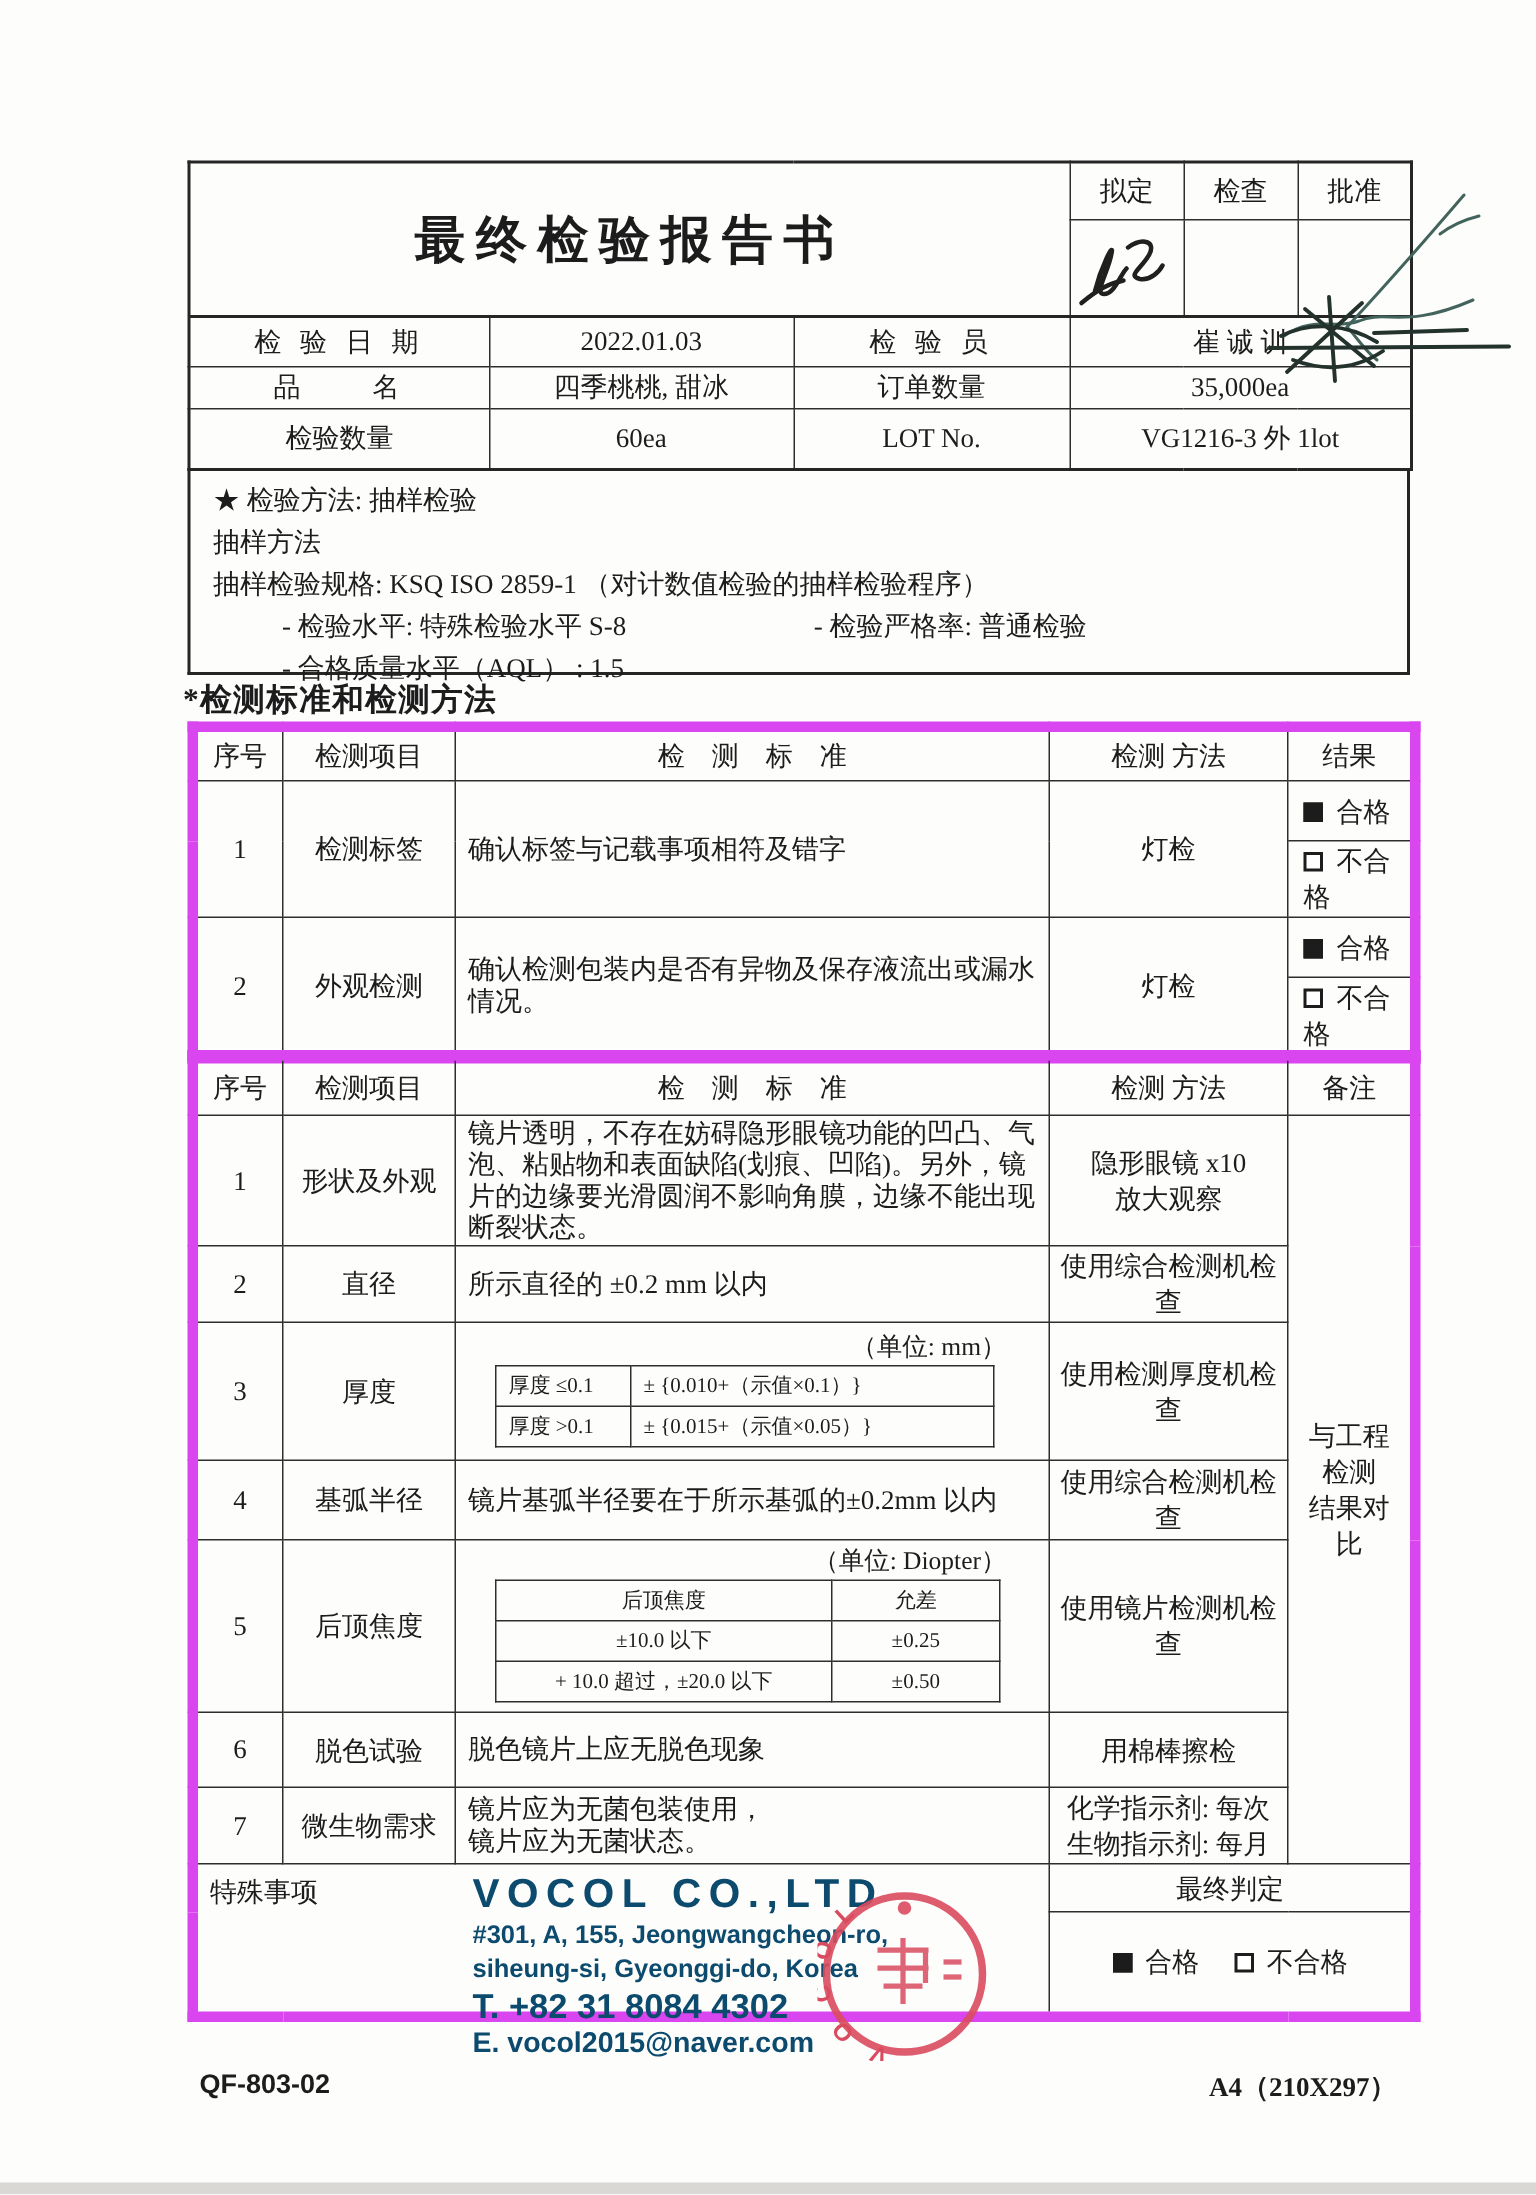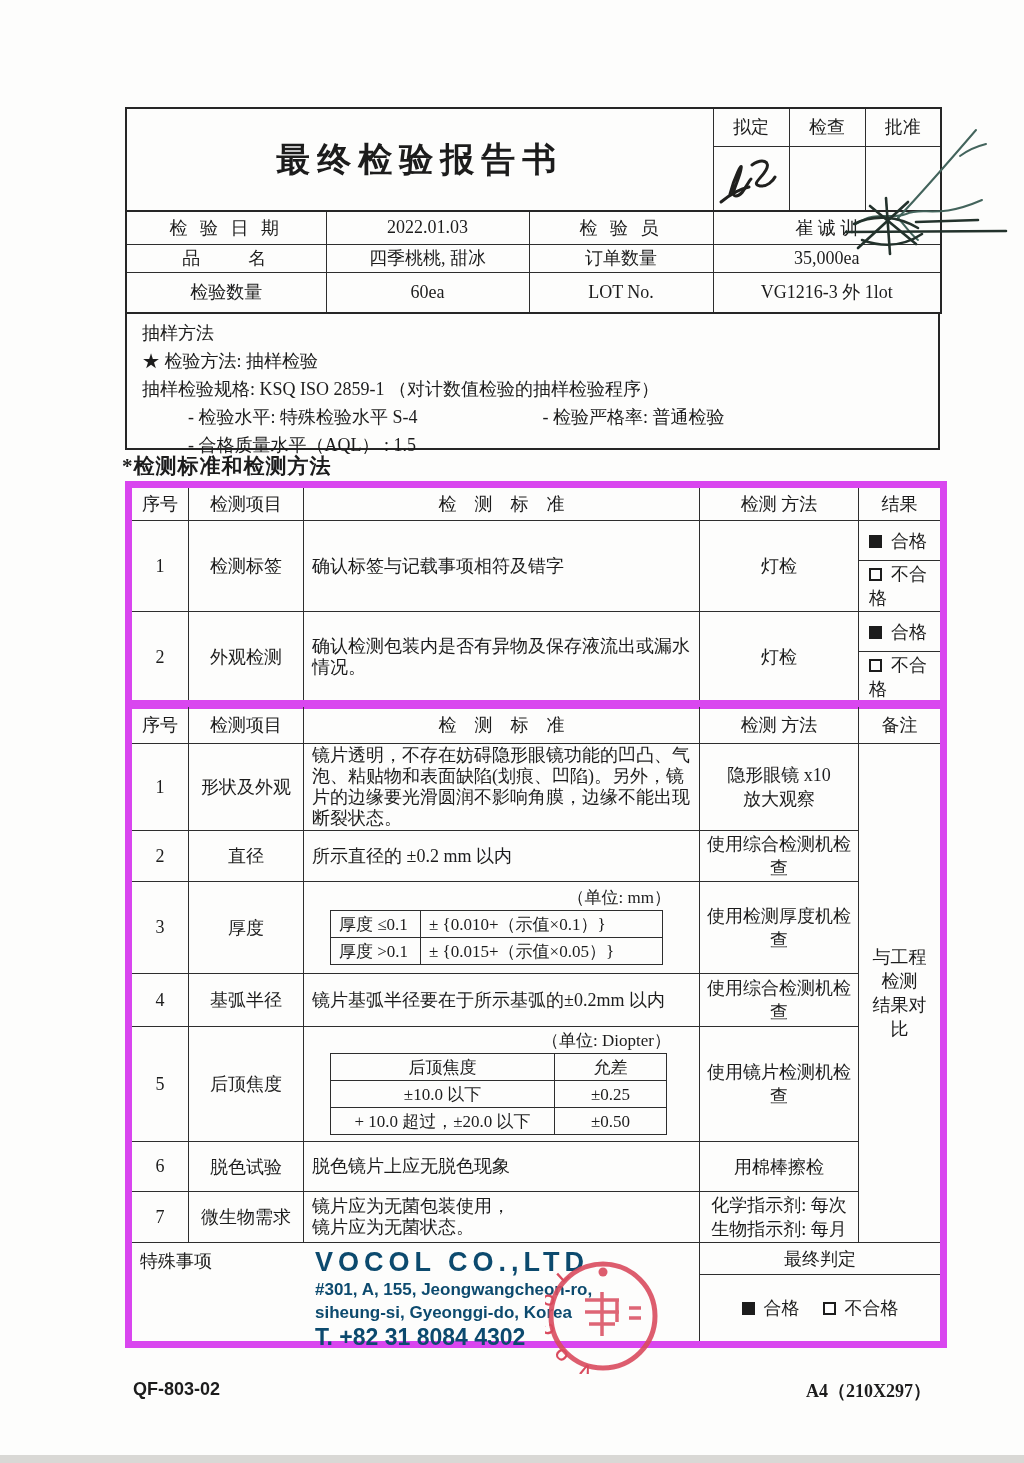--- a/index.html
+++ b/index.html
@@ -40,21 +40,21 @@
   .t-std td.hdr { font-size:18px; }
   .t-std td.std { text-align:left; padding-left:8px; padding-right:8px; line-height:21px; }
   .pre { white-space:pre-line; }
   .res { text-align:left; padding-left:10px; }
   .sq { display:inline-block; width:13px; height:13px; border:2px solid #1c1c1c;
         margin-right:9px; vertical-align:-1px; background:#fff; }
   .sq.f { background:#1c1c1c; }
 
   .unit { text-align:right; font-size:17px; padding:3px 28px 2px 0; }
   .inner { margin:0 0 6px 26px; }
-  .inner td { font-size:17px; height:27px; padding:0 8px; }
+  .inner td { font-size:14px; height:27px; padding:0 8px; }
   .inner .il { text-align:left; width:90px; }
   .inner .iv { text-align:left; }
   .t-focal { margin-left:26px; }
   .t-focal td { text-align:center; }
   .special-cell { text-align:left; vertical-align:top; padding:6px 8px; }
 
   
   .watermark { position:absolute; left:258px; top:650px; z-index:6;
     font-family:"Liberation Sans","DejaVu Sans",sans-serif; font-weight:bold;
     font-size:58px; letter-spacing:3px; color:#e8431c; line-height:1.05;
@@ -117,25 +117,25 @@
     <tr class="r-info3">
       <td>检验数量</td>
       <td>60ea</td>
       <td>LOT No.</td>
       <td colspan="3">VG1216-3 外 1lot</td>
     </tr>
   </tbody>
     </table>
 
   <div class="method-box">
+    <div>★ 检验方法: 抽样检验</div>
     <div>抽样方法</div>
-    <div>★ 检验方法: 抽样检验</div>
     <div>抽样检验规格: KSQ ISO 2859-1 （对计数值检验的抽样检验程序）</div>
     <div class="ind twocol">
-      <span>- 检验水平: 特殊检验水平 S-4</span>
+      <span>- 检验水平: 特殊检验水平 S-8</span>
       <span>- 检验严格率: 普通检验</span>
     </div>
     <div class="ind">- 合格质量水平（AQL） : 1.5</div>
   </div>
 
   <div class="section-heading">*检测标准和检测方法</div>
 
   <table class="t-std t1">
     <colgroup>
         <col style="width:60px">
@@ -328,20 +328,21 @@
       <path d="M18 38 L178 37"></path>
       <path d="M88 28 L150 26"></path>
     </g>
   </svg>
 
   <div class="company-block">
     <div class="company-name">VOCOL CO.,LTD</div>
     <div class="company-addr">#301, A, 155, Jeongwangcheon-ro,</div>
     <div class="company-addr">siheung-si, Gyeonggi-do, Korea</div>
     <div class="company-tel">T. +82 31 8084 4302</div>
+    <div class="company-mail">E. vocol2015@naver.com</div>
   </div>
 
   <svg class="stamp" width="116" height="116" viewBox="0 0 116 116">
     <circle cx="58" cy="58" r="52" fill="none" stroke="#d94b5e" stroke-width="5" opacity="0.9"></circle>
     <circle cx="58" cy="14" r="4.5" fill="#d94b5e" opacity="0.9"></circle>
     <path id="stamp-arc" d="M 54,109 A 51,51 0 0 1 7,58 A 51,51 0 0 1 54,7" fill="none"></path>
     <text font-size="16" font-weight="bold" fill="#d94b5e" letter-spacing="5" font-family="Liberation Sans, sans-serif">
       <textPath href="#stamp-arc" startOffset="4%">V O C O L</textPath>
     </text>
     <g stroke="#d94b5e" stroke-width="3.5" opacity="0.85" fill="none">

